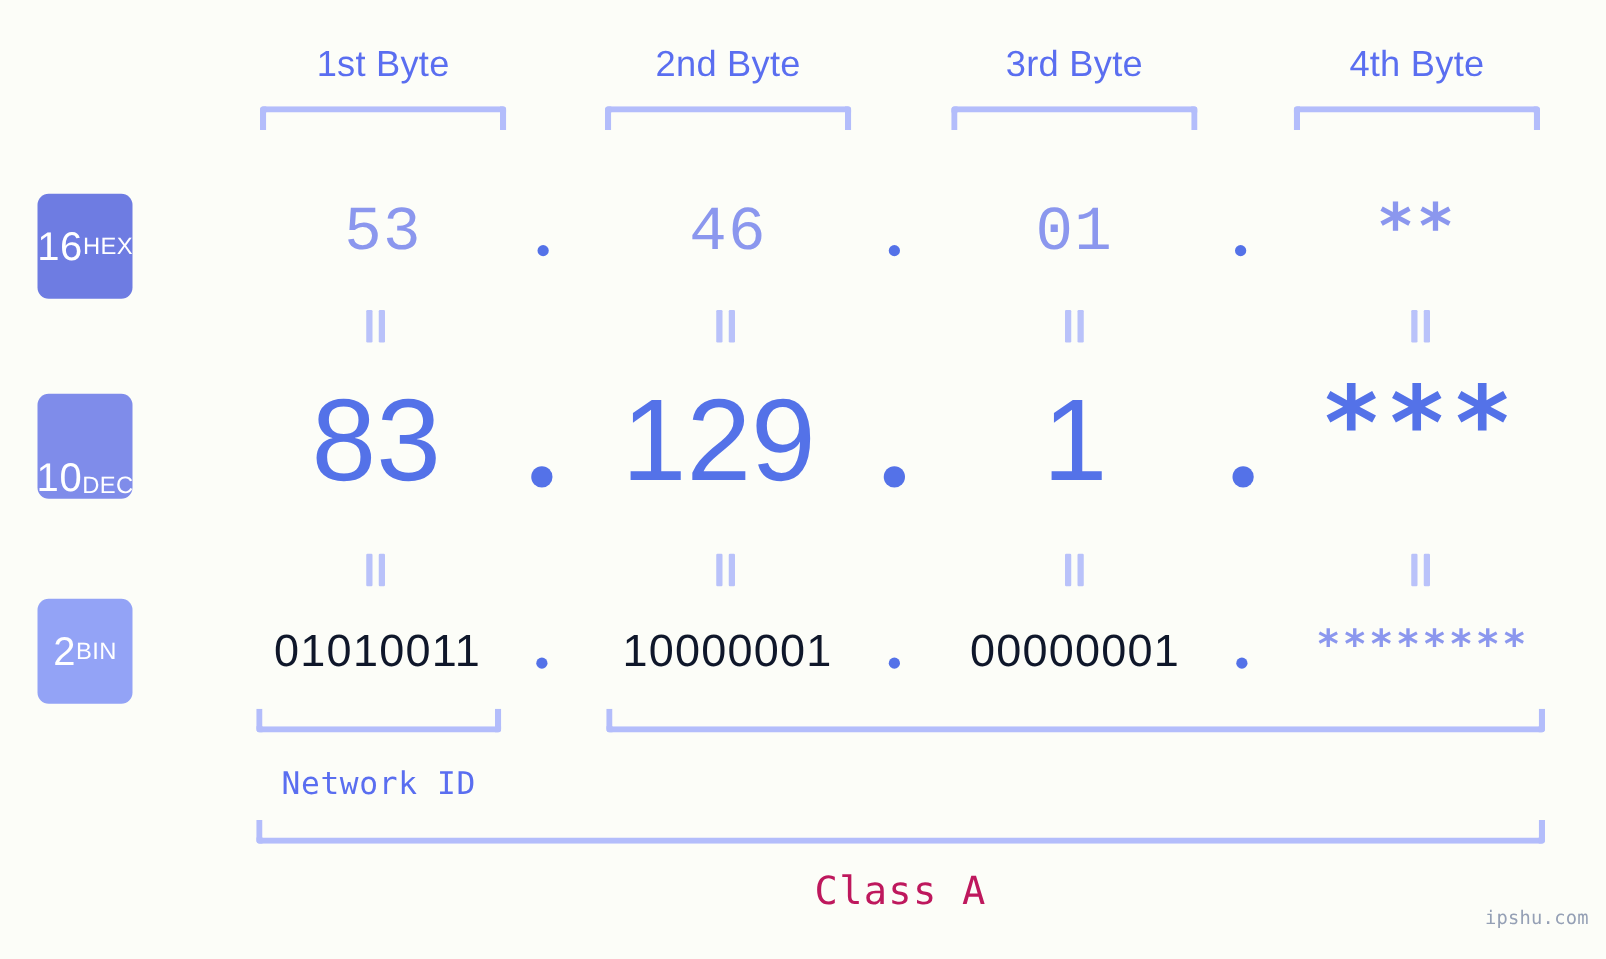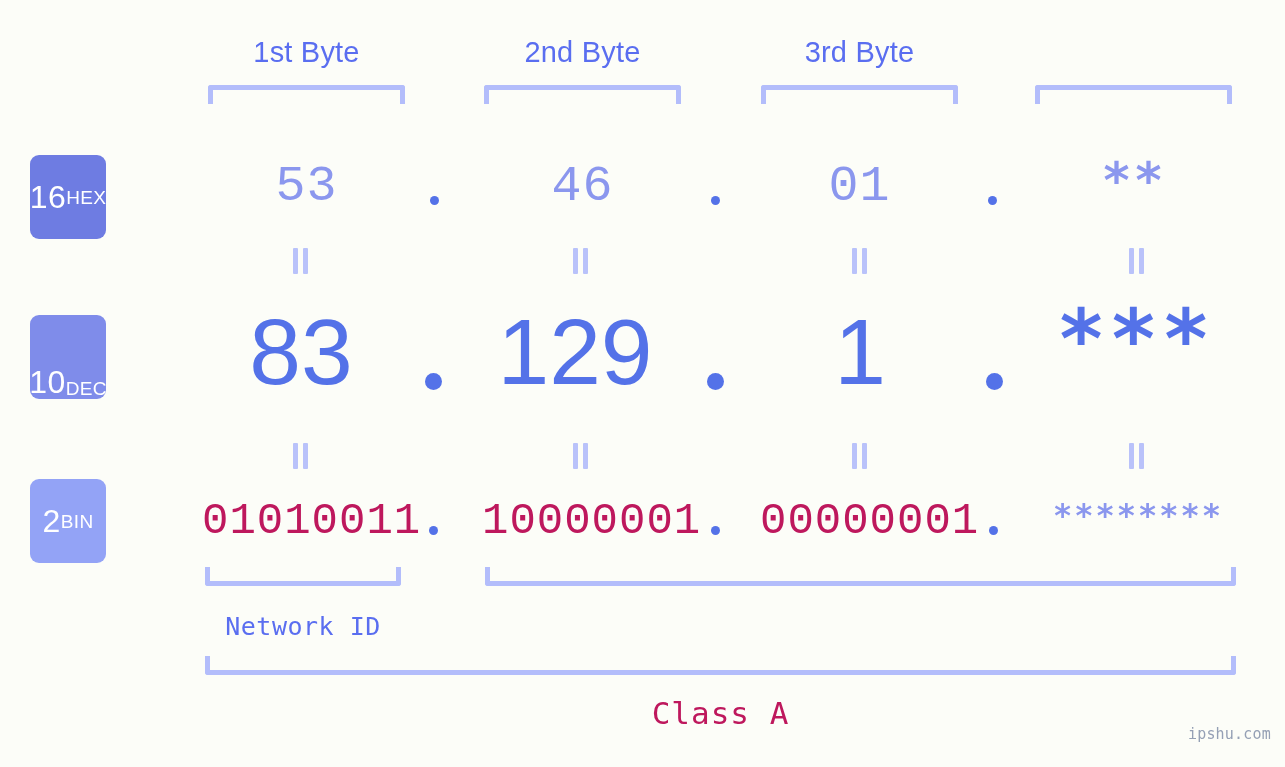--- a/index.html
+++ b/index.html
@@ -135,23 +135,23 @@
     font-family: "DejaVu Sans Mono", monospace;
     letter-spacing: 3px;
     font-weight: bold;
   }
 
   
   .bin-val {
     top: 492px;
     height: 58px;
     line-height: 58px;
-    font-size: 44px;
-    color: #be185d;
-    font-family: Liberation Mono, monospace;
+    font-size: 36px;
+    color: #0f172a;
+    font-family: Liberation Sans, sans-serif;
     letter-spacing: 1px;
   }
   .bin-star {
     top: 486px;
     height: 58px;
     line-height: 58px;
     font-size: 32px;
     color: #8b97ee;
     font-family: "DejaVu Sans Mono", monospace;
     letter-spacing: 2px;
@@ -226,20 +226,21 @@
   }
 </style>
 </head>
 <body>
 
 <div class="stage">
 
   <div class="byte-header" style="left:208px; width:197px;">1st Byte</div>
   <div class="byte-header" style="left:484px; width:197px;">2nd Byte</div>
   <div class="byte-header" style="left:761px; width:197px;">3rd Byte</div>
+  <div class="byte-header" style="left:1035px; width:197px;">4th Byte</div>
 
   <div class="bracket-top" style="left:208px; width:197px;"></div>
   <div class="bracket-top" style="left:484px; width:197px;"></div>
   <div class="bracket-top" style="left:761px; width:197px;"></div>
   <div class="bracket-top" style="left:1035px; width:197px;"></div>
 
   <div class="badge" id="badge-hex">
     <span class="num">16</span>
     <span class="lbl">HEX</span>
   </div>

